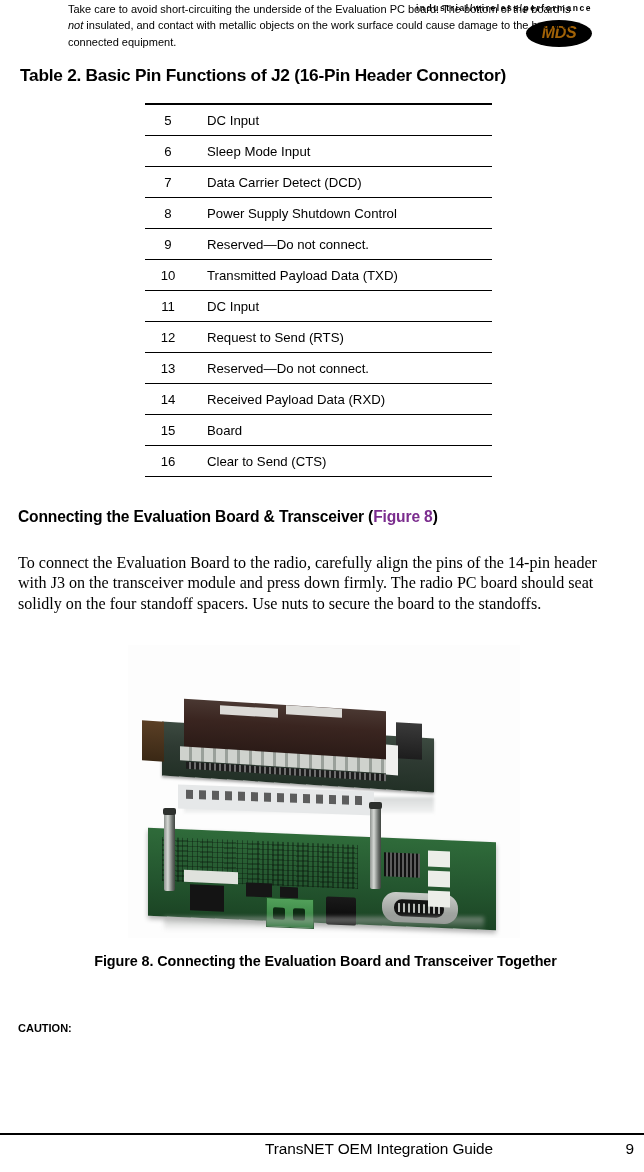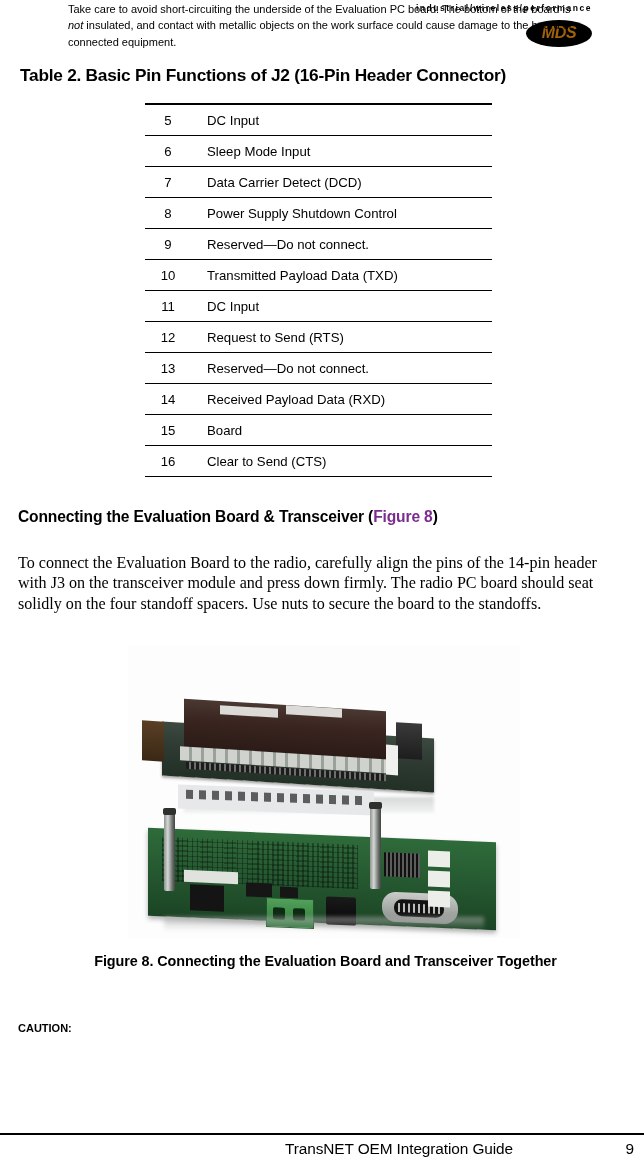--- a/index.html
+++ b/index.html
@@ -387,21 +387,20 @@
     letter-spacing: -0.1px;
     white-space: nowrap;
   }
   .footer-center {
     position: absolute;
     left: 265px;
     top: 0;
     font-size: 15.4px;
     letter-spacing: -0.1px;
     white-space: nowrap;
-    margin-left: 20px;
   }
   .footer-right {
     position: absolute;
     right: 10px;
     top: 0;
     font-size: 15.4px;
     white-space: nowrap;
   }
 </style>
 </head>

